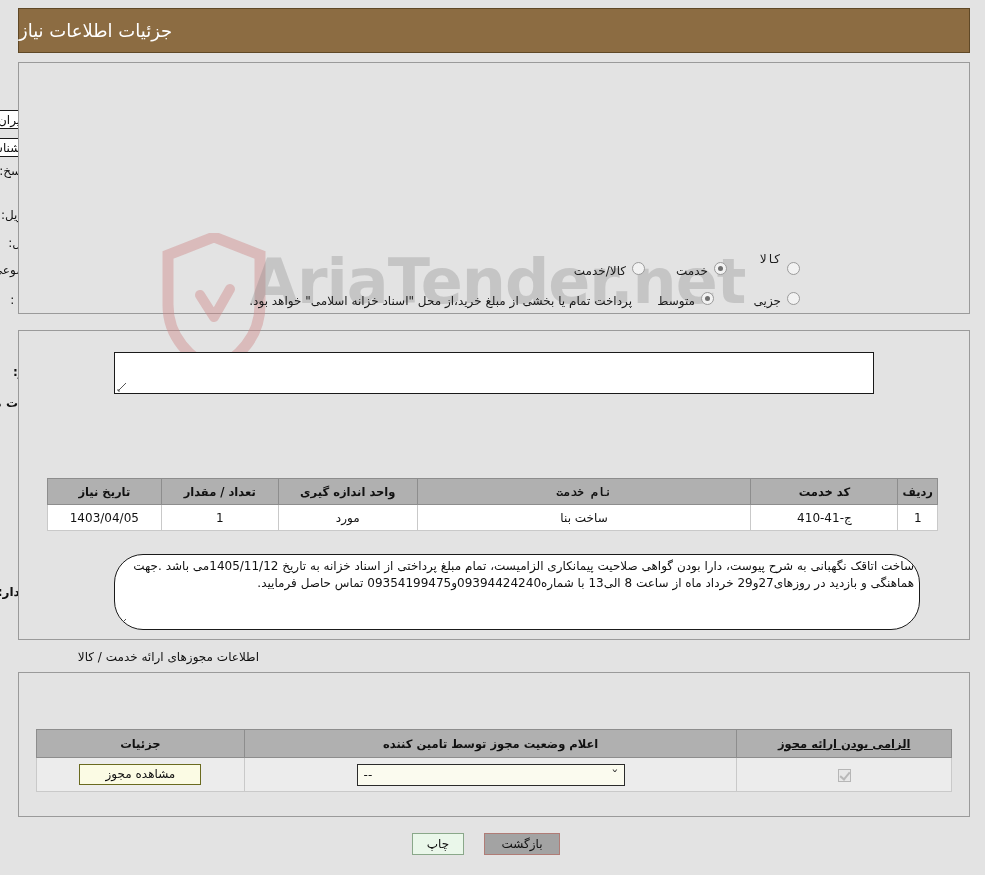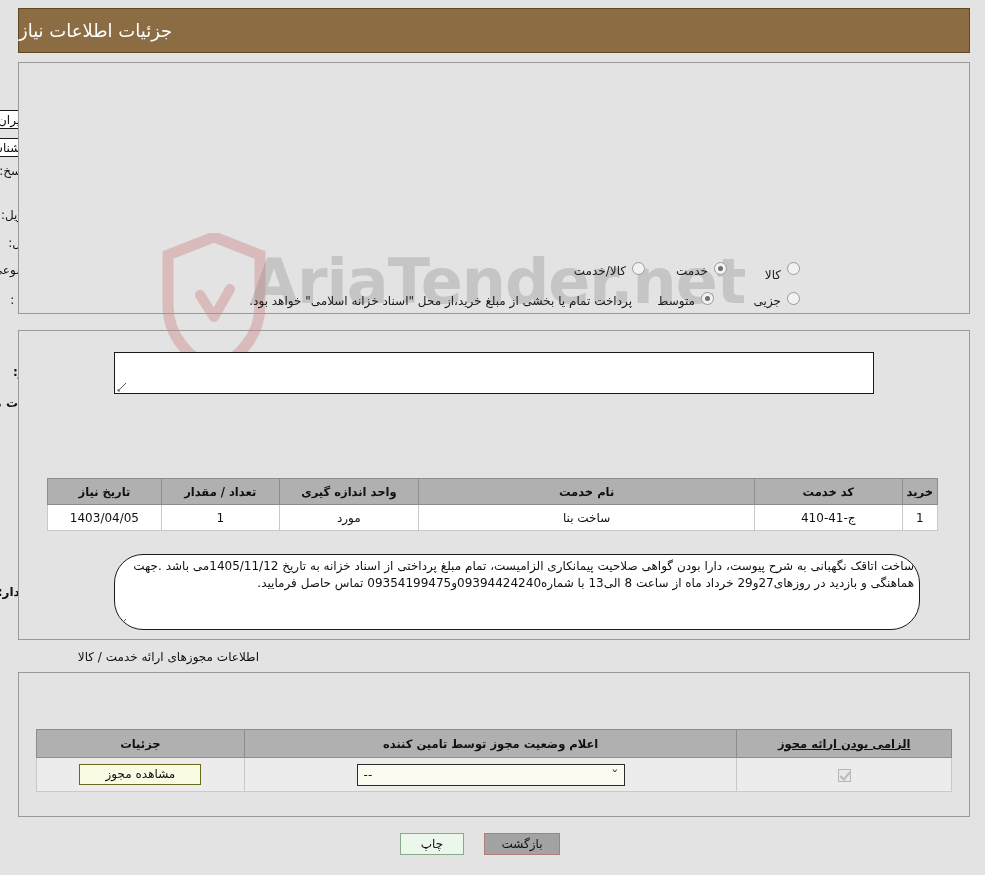--- a/index.html
+++ b/index.html
@@ -315,21 +315,21 @@
   <div class="lbl" style="right:890px; top:208px;">استان محل تحویل:</div>
   <div class="fld right" style="right:611px; top:205px; width:170px;">البرز</div>
 
   <div class="lbl" style="right:890px; top:236px;">شهر محل تحویل:</div>
   <div class="fld right" style="right:611px; top:233px; width:170px;">کرج</div>
 
   <div class="lbl" style="right:890px; top:263px;">طبقه بندی موضوعی:</div>
   <div class="radio" style="right:185px; top:262px; left:auto;" id="r-cat-0"></div>
   <div class="radio on" style="right:258px; top:262px;" id="r-cat-1"></div>
   <div class="radio" style="right:340px; top:262px;" id="r-cat-2"></div>
-  <div class="radio-lbl" style="right:204px; top:268px;">کالا</div>
+  <div class="radio-lbl" style="right:204px; top:252px;font-family:Liberation Mono, monospace;">کالا</div>
   <div class="radio-lbl" style="right:277px; top:264px;">خدمت</div>
   <div class="radio-lbl" style="right:359px; top:264px;">کالا/خدمت</div>
 
   <div class="lbl" style="right:890px; top:293px;">نوع فرآیند خرید :</div>
   <div class="radio" style="right:185px; top:292px;"></div>
   <div class="radio on" style="right:271px; top:292px;"></div>
   <div class="radio-lbl" style="right:204px; top:294px;">جزیی</div>
   <div class="radio-lbl" style="right:290px; top:294px;">متوسط</div>
   <div class="radio-lbl" style="right:353px; top:294px;">پرداخت تمام یا بخشی از مبلغ خرید،از محل "اسناد خزانه اسلامی" خواهد بود.</div>
 
@@ -344,23 +344,23 @@
   </div>
 
   <div class="caption caption-b" style="right:886px; top:396px;">اطلاعات خدمات مورد نیاز</div>
 
   <div class="caption caption-b" style="right:886px; top:440px;">گروه خدمت:</div>
   <div class="fld right" style="right:111px; top:436px; width:740px; height:21px;">ساختمان</div>
 
   <table class="grid" style="right:47px; top:478px; width:891px;">
     <thead>
       <tr>
-        <th style="width:34px;">خرید</th>
+        <th style="width:34px;">ردیف</th>
         <th style="width:148px;">کد خدمت</th>
-        <th style="width:337px;">نام خدمت</th>
+        <th style="width:337px;font-family:Liberation Mono, monospace;">نام خدمت</th>
         <th style="width:140px;margin-left:8px;">واحد اندازه گیری</th>
         <th style="width:118px;">تعداد / مقدار</th>
         <th style="width:114px;">تاریخ نیاز</th>
       </tr>
     </thead>
     <tbody>
       <tr>
         <td>1</td>
         <td>ج-41-410</td>
         <td>ساخت بنا</td>
@@ -404,16 +404,16 @@
             </div>
           </td>
           <td>
             <span class="btn-small">مشاهده مجوز</span>
           </td>
         </tr>
       </tbody>
     </table>
   </div>
 
-  <div class="btn btn-print" style="right:521px; top:833px; width:64px;">چاپ</div>
+  <div class="btn btn-print" style="right:521px; top:833px; width:52px;">چاپ</div>
   <div class="btn btn-back" style="right:425px; top:833px; width:76px;">بازگشت</div>
 
 </div>
 
 </body></html>

